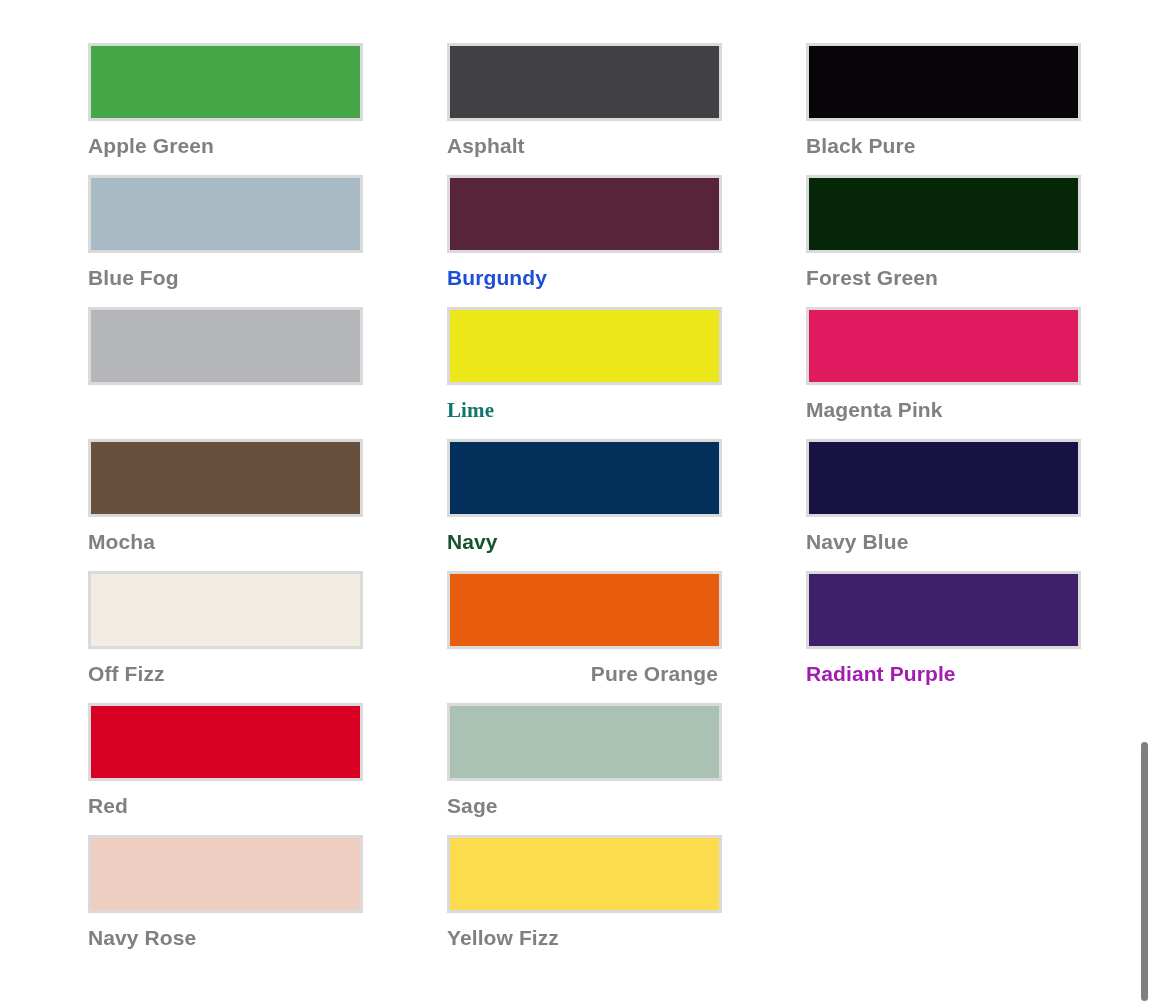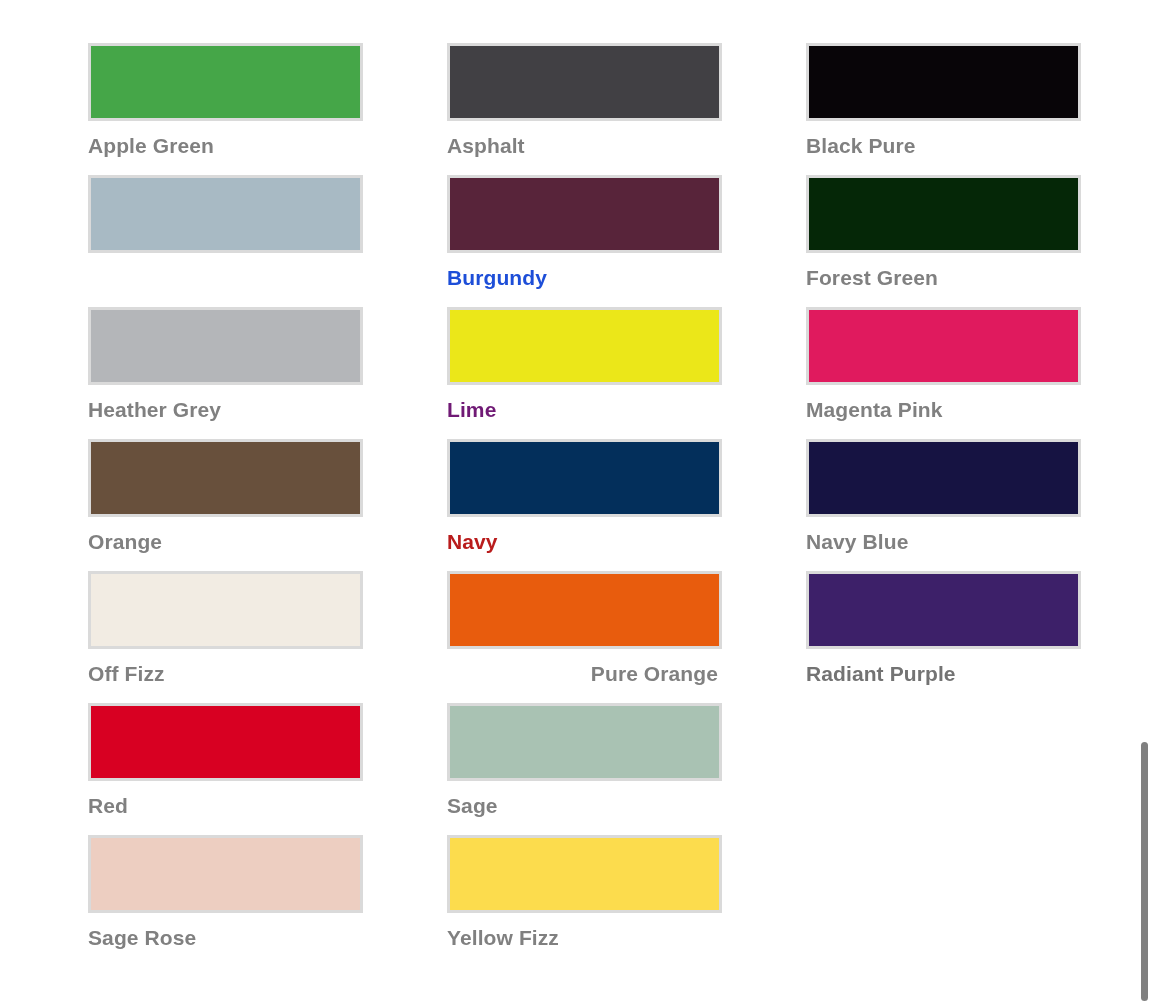--- a/index.html
+++ b/index.html
@@ -93,91 +93,91 @@
     </div>
     <div class="swatch-cell">
       <div class="swatch-chip" style="background-color: rgb(8, 5, 8); border-color: rgb(218, 218, 218);"></div>
       <div class="swatch-label" style="color: rgb(128, 128, 128);">Black Pure</div>
     </div>
   </div>
 
   <div class="swatch-row">
     <div class="swatch-cell">
       <div class="swatch-chip" style="background-color: rgb(168, 186, 196); border-color: rgb(218, 218, 218);"></div>
+      <div class="swatch-label" style="color: rgb(128, 128, 128);">Blue Fog</div>
     </div>
     <div class="swatch-cell">
       <div class="swatch-chip" style="background-color: rgb(88, 36, 58); border-color: rgb(218, 218, 218);"></div>
       <div class="swatch-label" style="color: #1d4ed8;">Burgundy</div>
     </div>
     <div class="swatch-cell">
       <div class="swatch-chip" style="background-color: rgb(5, 39, 7); border-color: rgb(218, 218, 218);"></div>
       <div class="swatch-label" style="color: rgb(128, 128, 128);">Forest Green</div>
     </div>
   </div>
 
   <div class="swatch-row">
     <div class="swatch-cell">
       <div class="swatch-chip" style="background-color: rgb(180, 182, 185); border-color: rgb(218, 218, 218);"></div>
-      <div class="swatch-label" style="color: rgb(128, 128, 128);">Heather Grey</div>
     </div>
     <div class="swatch-cell">
       <div class="swatch-chip" style="background-color: rgb(235, 231, 25); border-color: rgb(218, 218, 218);"></div>
-      <div class="swatch-label" style="color: #701a75;">Lime</div>
+      <div class="swatch-label" style="color: #0f766e; font-family: Liberation Serif, serif;">Lime</div>
     </div>
     <div class="swatch-cell">
       <div class="swatch-chip" style="background-color: rgb(224, 26, 94); border-color: rgb(218, 218, 218);"></div>
       <div class="swatch-label" style="color: rgb(128, 128, 128);">Magenta Pink</div>
     </div>
   </div>
 
   <div class="swatch-row">
     <div class="swatch-cell">
       <div class="swatch-chip" style="background-color: rgb(104, 80, 60); border-color: rgb(218, 218, 218);"></div>
-      <div class="swatch-label" style="color: rgb(128, 128, 128);">Orange</div>
+      <div class="swatch-label" style="color: rgb(128, 128, 128);">Mocha</div>
     </div>
     <div class="swatch-cell">
       <div class="swatch-chip" style="background-color: rgb(3, 47, 91); border-color: rgb(218, 218, 218);"></div>
-      <div class="swatch-label" style="color: #b91c1c;">Navy</div>
+      <div class="swatch-label" style="color: #14532d;">Navy</div>
     </div>
     <div class="swatch-cell">
       <div class="swatch-chip" style="background-color: rgb(22, 19, 66); border-color: rgb(218, 218, 218);"></div>
       <div class="swatch-label" style="color: rgb(128, 128, 128);">Navy Blue</div>
     </div>
   </div>
 
   <div class="swatch-row">
     <div class="swatch-cell">
       <div class="swatch-chip" style="background-color: rgb(242, 236, 227); border-color: rgb(218, 218, 218);"></div>
       <div class="swatch-label" style="color: rgb(128, 128, 128);">Off Fizz</div>
     </div>
     <div class="swatch-cell">
       <div class="swatch-chip" style="background-color: rgb(232, 92, 13); border-color: rgb(218, 218, 218);"></div>
       <div class="swatch-label" style="color: rgb(128, 128, 128); text-align: right;">Pure Orange</div>
     </div>
     <div class="swatch-cell">
       <div class="swatch-chip" style="background-color: rgb(61, 32, 105); border-color: rgb(218, 218, 218);"></div>
-      <div class="swatch-label" style="color: #737373;">Radiant Purple</div>
+      <div class="swatch-label" style="color: #a21caf;">Radiant Purple</div>
     </div>
   </div>
 
   <div class="swatch-row">
     <div class="swatch-cell">
       <div class="swatch-chip" style="background-color: rgb(216, 0, 34); border-color: rgb(218, 218, 218);"></div>
       <div class="swatch-label" style="color: rgb(128, 128, 128);">Red</div>
     </div>
     <div class="swatch-cell">
       <div class="swatch-chip" style="background-color: rgb(169, 194, 179); border-color: rgb(218, 218, 218);"></div>
       <div class="swatch-label" style="color: rgb(128, 128, 128);">Sage</div>
     </div>
   </div>
 
   <div class="swatch-row">
     <div class="swatch-cell">
       <div class="swatch-chip" style="background-color: rgb(237, 206, 193); border-color: rgb(218, 218, 218);"></div>
-      <div class="swatch-label" style="color: rgb(128, 128, 128);">Sage Rose</div>
+      <div class="swatch-label" style="color: rgb(128, 128, 128);">Navy Rose</div>
     </div>
     <div class="swatch-cell">
       <div class="swatch-chip" style="background-color: rgb(252, 220, 77); border-color: rgb(218, 218, 218);"></div>
       <div class="swatch-label" style="color: rgb(128, 128, 128);">Yellow Fizz</div>
     </div>
   </div>
 
 </div>
 
 <div id="vertical-scrollbar-track">

